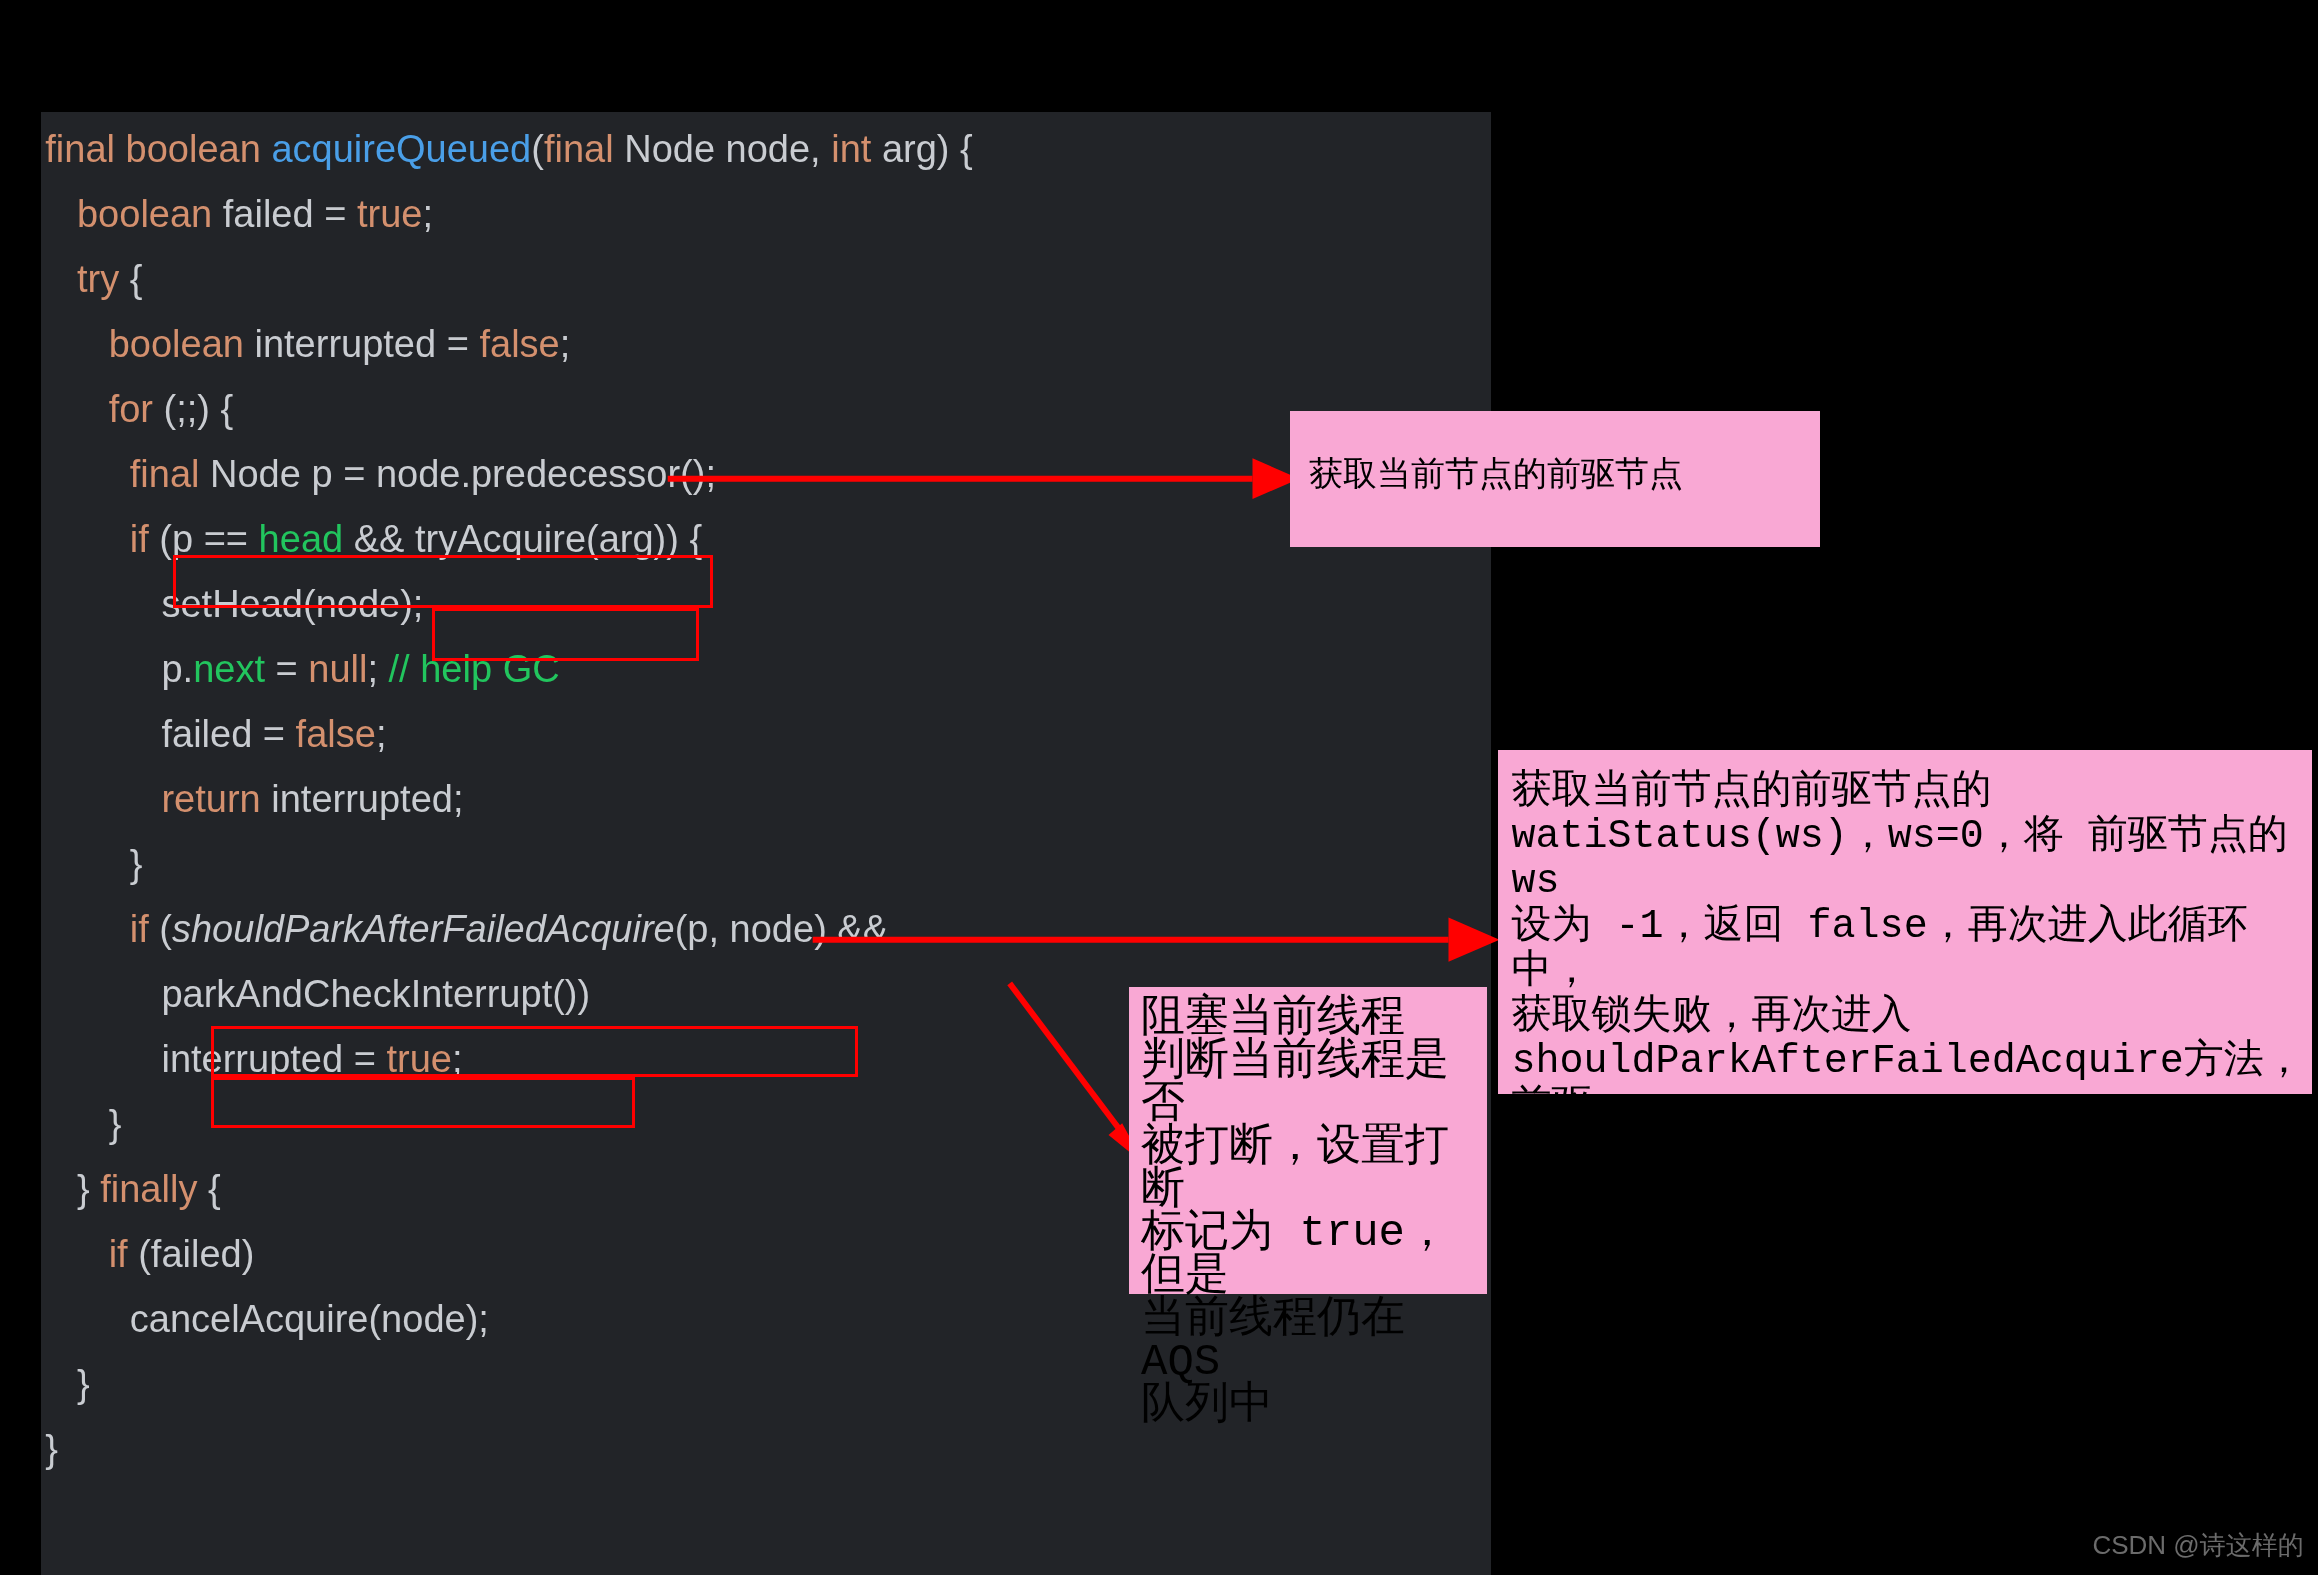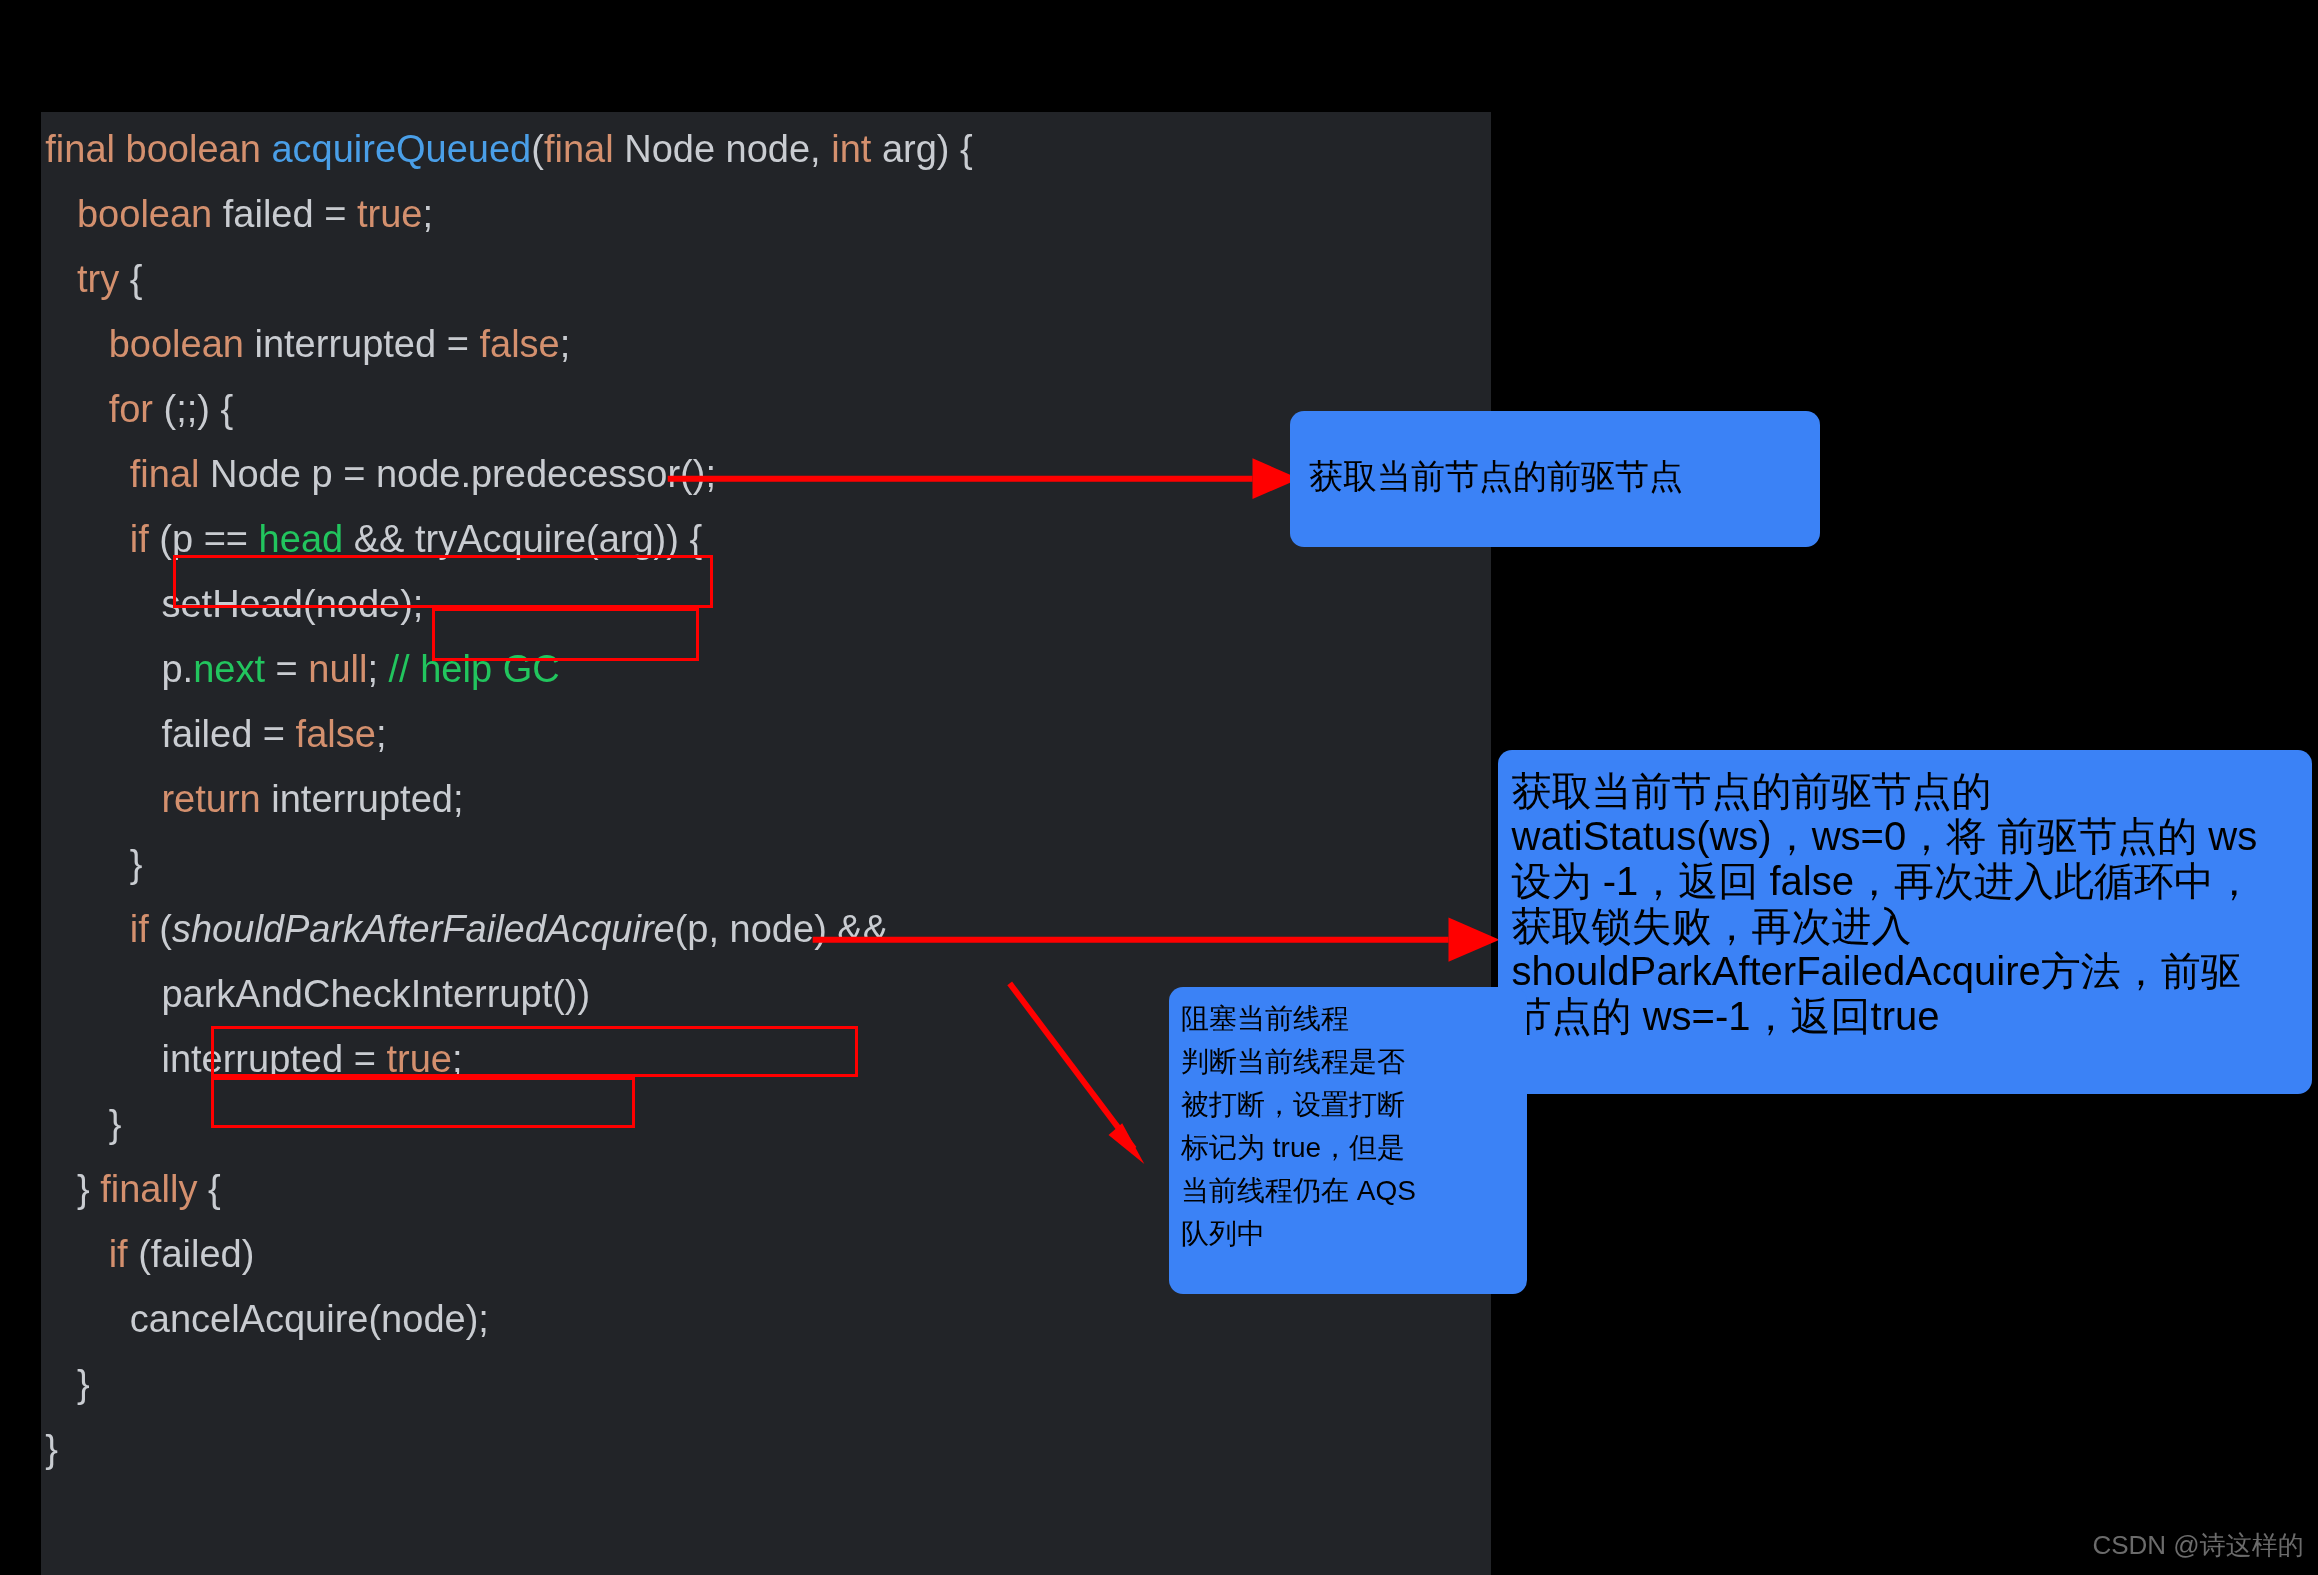--- a/index.html
+++ b/index.html
@@ -30,30 +30,30 @@
   #hl-predecessor{left:132px;top:443px;width:540px;height:53px;}
   #hl-tryacquire{left:391px;top:496px;width:267px;height:53px;}
   #hl-shouldpark{left:170px;top:914px;width:647px;height:51px;}
   #hl-parkcheck{left:170px;top:965px;width:424px;height:51px;}
 
   
   .arrow-svg{position:absolute;overflow:visible;pointer-events:none;}
 
   
   .callout{
-    position:absolute;background:#3b82f6;color:#000;
-    font-family:Liberation Sans, sans-serif;
-    box-sizing:border-box;white-space:pre-line;border-radius:14px;
+    position:absolute;background:#f9a8d4;color:#000;
+    font-family:Liberation Mono, monospace;
+    box-sizing:border-box;white-space:pre-line;
   }
   #callout-predecessor{left:1290px;top:411px;width:530px;height:136px;
     font-size:34px;line-height:48px;padding:41px 0 0 19px;}
   #callout-waitstatus{left:1498px;top:750px;width:814px;height:344px;
     font-size:40px;line-height:45px;padding:19px 0 0 13.6px;}
-  #callout-park{left:1169px;top:987px;width:358px;height:307px;
-    font-size:28px;line-height:43px;padding:10.2px 0 0 12px;}
+  #callout-park{left:1129px;top:987px;width:358px;height:307px;
+    font-size:44px;line-height:43px;padding:10.2px 0 0 12px;}
 
   
   #watermark{position:absolute;right:15.3px;bottom:12px;color:#6b6b6b;
     font-size:26px;font-family:"Liberation Sans","DejaVu Sans",sans-serif;}
 </style>
 </head>
 <body>
 
 <div id="code-panel">
 

